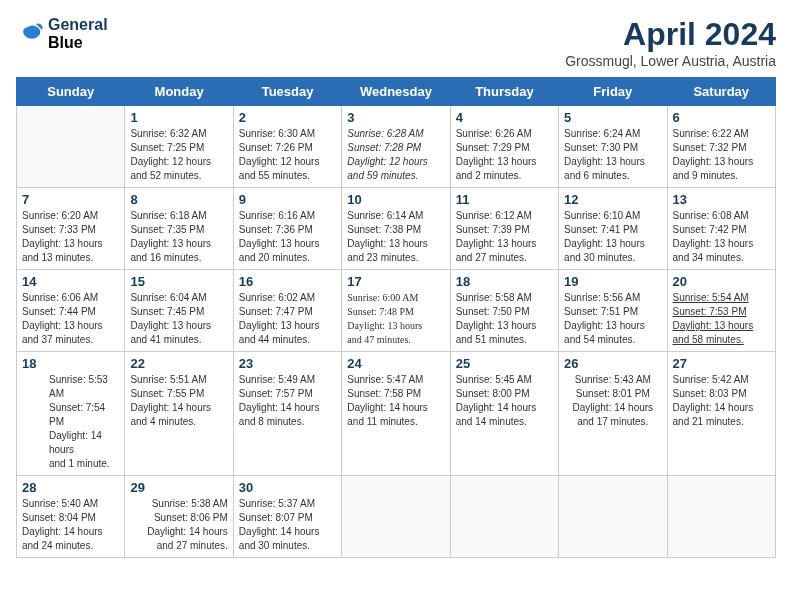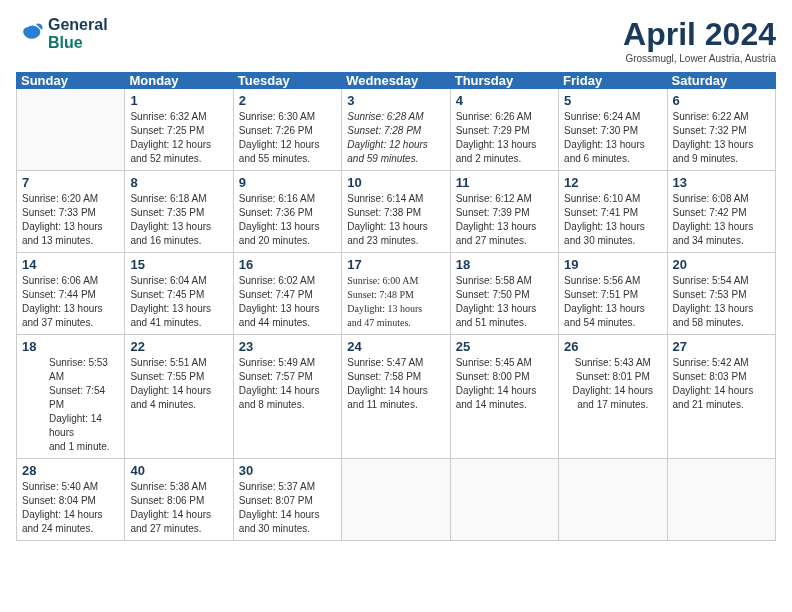--- a/index.html
+++ b/index.html
@@ -20,49 +20,49 @@
       display: flex;
       align-items: center;
       gap: 4px;
     }
     .logo-text {
       font-size: 16px;
       font-weight: bold;
       color: #1a3a5c;
       line-height: 1.1;
     }
-    .logo-text span { color: #0f766e; margin-top: 12px; }
+    .logo-text span { color: #000000; margin-top: 12px; }
     .logo-bird {
       width: 28px;
       height: 24px;
     }
     .title-block {
       text-align: right;
     }
     .month-title {
       font-size: 32px;
       font-weight: bold;
       color: #1a3a5c;
     }
     .location {
-      font-size: 10px;
+      font-size: 14px;
       color: #444;
     }
     .calendar {
       width: 100%;
       border-collapse: collapse;
       border: 1px solid #ccc;
     }
     .calendar th {
       background: #2a6db5;
       color: #fff;
       font-size: 13px;
       font-weight: bold;
-      padding: 0 4px;
-      text-align: left;
+      padding: 6px 4px;
+      text-align: center;
       border: 1px solid #2a6db5;
     }
     .calendar td {
       border: 1px solid #ccc;
       vertical-align: top;
       padding: 4px 5px;
       font-size: 10.5px;
       color: #333;
       width: calc(100% / 7);
       min-height: 80px;
@@ -250,21 +250,21 @@
         </td>
         <td>
           <div class="day-num">19</div>
           <div class="day-info" style="white-space: pre-line;">Sunrise: 5:56 AM
 Sunset: 7:51 PM
 Daylight: 13 hours
 and 54 minutes.</div>
         </td>
         <td>
           <div class="day-num">20</div>
-          <div class="day-info" style="white-space: pre-line;">Sunrise: 5:54 AM
+          <div class="day-info" style="white-space: pre-line; text-decoration: underline;">Sunrise: 5:54 AM
 Sunset: 7:53 PM
 Daylight: 13 hours
 and 58 minutes.</div>
         </td>
       </tr>
       <tr>
         <td>
           <div class="day-num">18</div>
           <div class="day-info" style="white-space: pre-line; margin-left: 27px;">Sunrise: 5:53 AM
 Sunset: 7:54 PM
@@ -316,22 +316,22 @@
       </tr>
       <tr>
         <td>
           <div class="day-num">28</div>
           <div class="day-info" style="white-space: pre-line;">Sunrise: 5:40 AM
 Sunset: 8:04 PM
 Daylight: 14 hours
 and 24 minutes.</div>
         </td>
         <td>
-          <div class="day-num">40</div>
-          <div class="day-info" style="white-space: pre-line;">Sunrise: 5:38 AM
+          <div class="day-num">29</div>
+          <div class="day-info" style="white-space: pre-line; text-align: right;">Sunrise: 5:38 AM
 Sunset: 8:06 PM
 Daylight: 14 hours
 and 27 minutes.</div>
         </td>
         <td>
           <div class="day-num">30</div>
           <div class="day-info" style="white-space: pre-line;">Sunrise: 5:37 AM
 Sunset: 8:07 PM
 Daylight: 14 hours
 and 30 minutes.</div>

